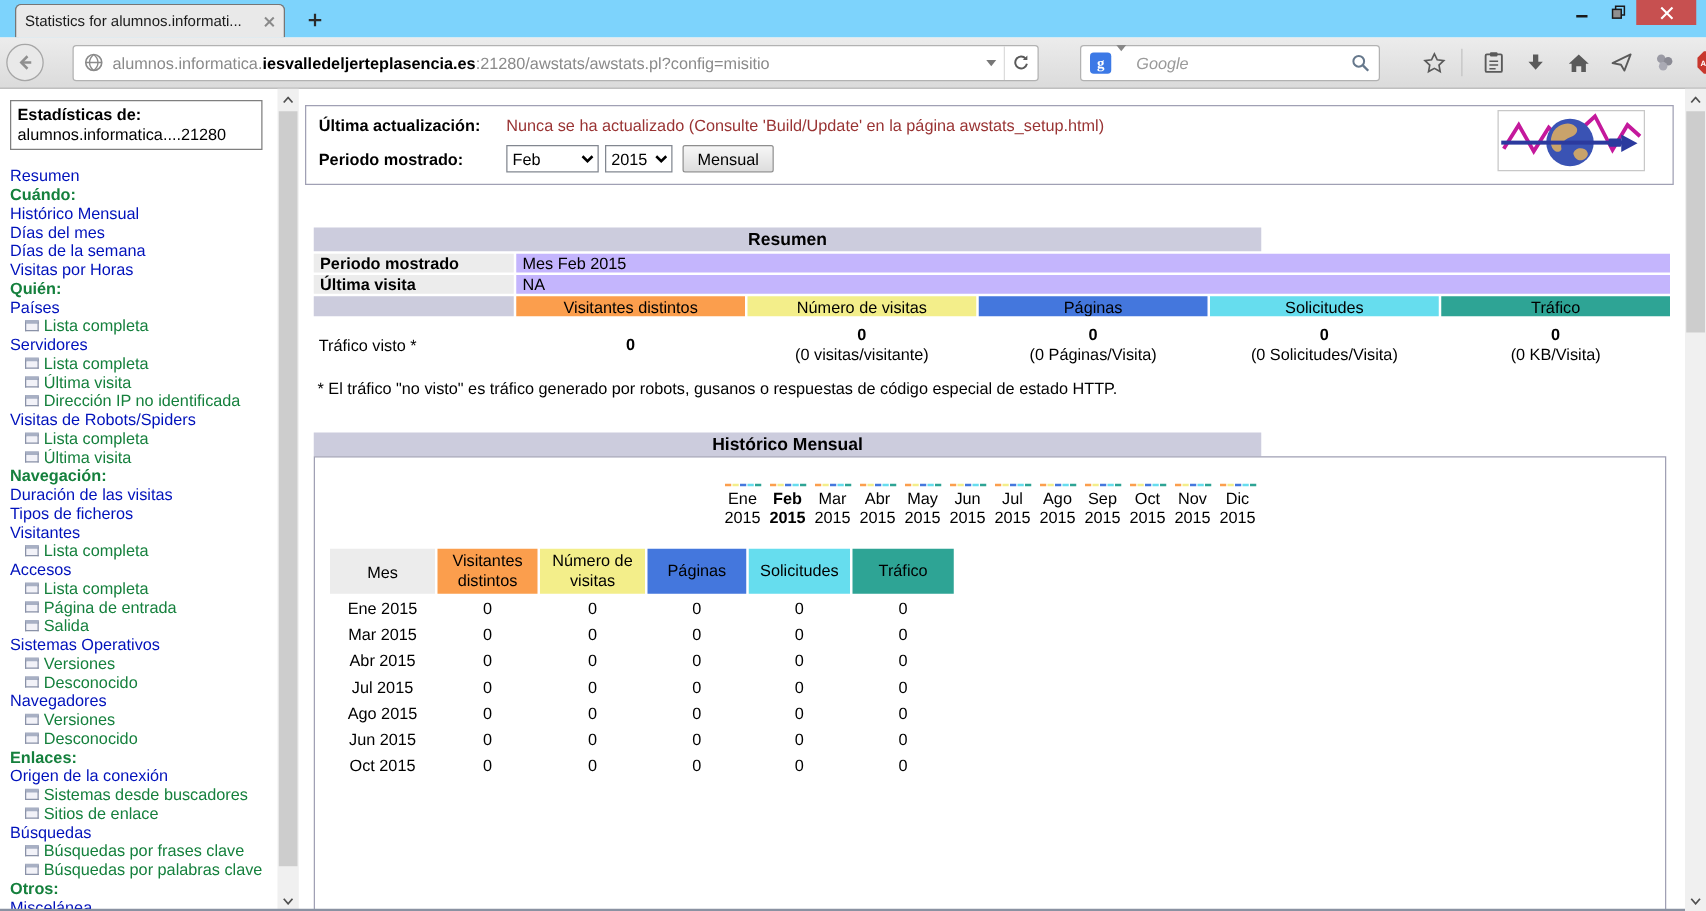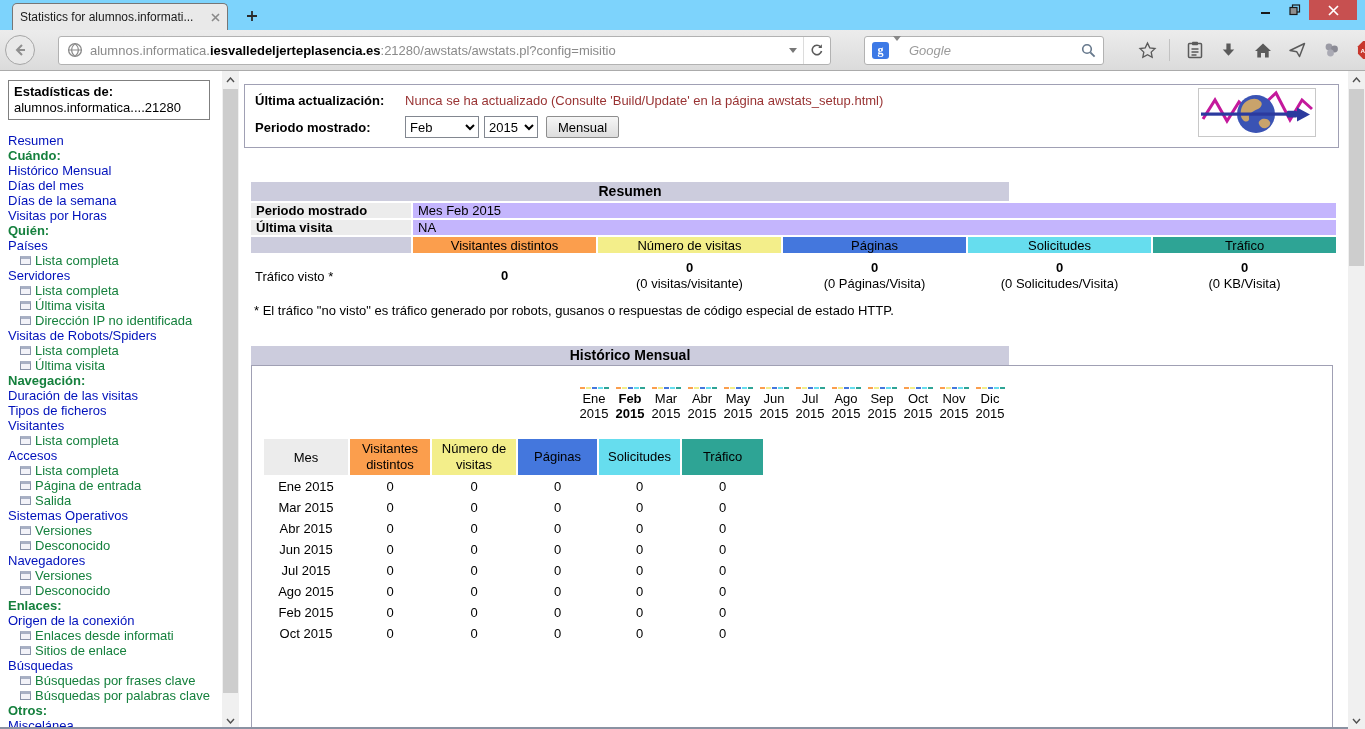--- a/index.html
+++ b/index.html
@@ -302,21 +302,21 @@
           <span>Versiones</span>
         </div>
         <div class="nav-item t-sub">
           <span class="sub-icon"></span>
           <span>Desconocido</span>
         </div>
         <div class="nav-item t-header"><span>Enlaces:</span></div>
         <div class="nav-item t-link"><span>Origen de la conexión</span></div>
         <div class="nav-item t-sub">
           <span class="sub-icon"></span>
-          <span>Enlaces desde informati</span>
+          <span>Sistemas desde buscadores</span>
         </div>
         <div class="nav-item t-sub">
           <span class="sub-icon"></span>
           <span>Sitios de enlace</span>
         </div>
         <div class="nav-item t-link"><span>Búsquedas</span></div>
         <div class="nav-item t-sub">
           <span class="sub-icon"></span>
           <span>Búsquedas por frases clave</span>
         </div>
@@ -604,45 +604,37 @@
             </tr>
             <tr>
               <td class="mon-mes">Abr 2015</td>
               <td class="mon-val">0</td>
               <td class="mon-val">0</td>
               <td class="mon-val">0</td>
               <td class="mon-val">0</td>
               <td class="mon-val">0</td>
             </tr>
             <tr>
+              <td class="mon-mes">Jul 2015</td>
+              <td class="mon-val">0</td>
+              <td class="mon-val">0</td>
+              <td class="mon-val">0</td>
+              <td class="mon-val">0</td>
+              <td class="mon-val">0</td>
+            </tr>
+            <tr>
+              <td class="mon-mes">Ago 2015</td>
+              <td class="mon-val">0</td>
+              <td class="mon-val">0</td>
+              <td class="mon-val">0</td>
+              <td class="mon-val">0</td>
+              <td class="mon-val">0</td>
+            </tr>
+            <tr>
               <td class="mon-mes">Jun 2015</td>
-              <td class="mon-val">0</td>
-              <td class="mon-val">0</td>
-              <td class="mon-val">0</td>
-              <td class="mon-val">0</td>
-              <td class="mon-val">0</td>
-            </tr>
-            <tr>
-              <td class="mon-mes">Jul 2015</td>
-              <td class="mon-val">0</td>
-              <td class="mon-val">0</td>
-              <td class="mon-val">0</td>
-              <td class="mon-val">0</td>
-              <td class="mon-val">0</td>
-            </tr>
-            <tr>
-              <td class="mon-mes">Ago 2015</td>
-              <td class="mon-val">0</td>
-              <td class="mon-val">0</td>
-              <td class="mon-val">0</td>
-              <td class="mon-val">0</td>
-              <td class="mon-val">0</td>
-            </tr>
-            <tr>
-              <td class="mon-mes">Feb 2015</td>
               <td class="mon-val">0</td>
               <td class="mon-val">0</td>
               <td class="mon-val">0</td>
               <td class="mon-val">0</td>
               <td class="mon-val">0</td>
             </tr>
             <tr>
               <td class="mon-mes">Oct 2015</td>
               <td class="mon-val">0</td>
               <td class="mon-val">0</td>

